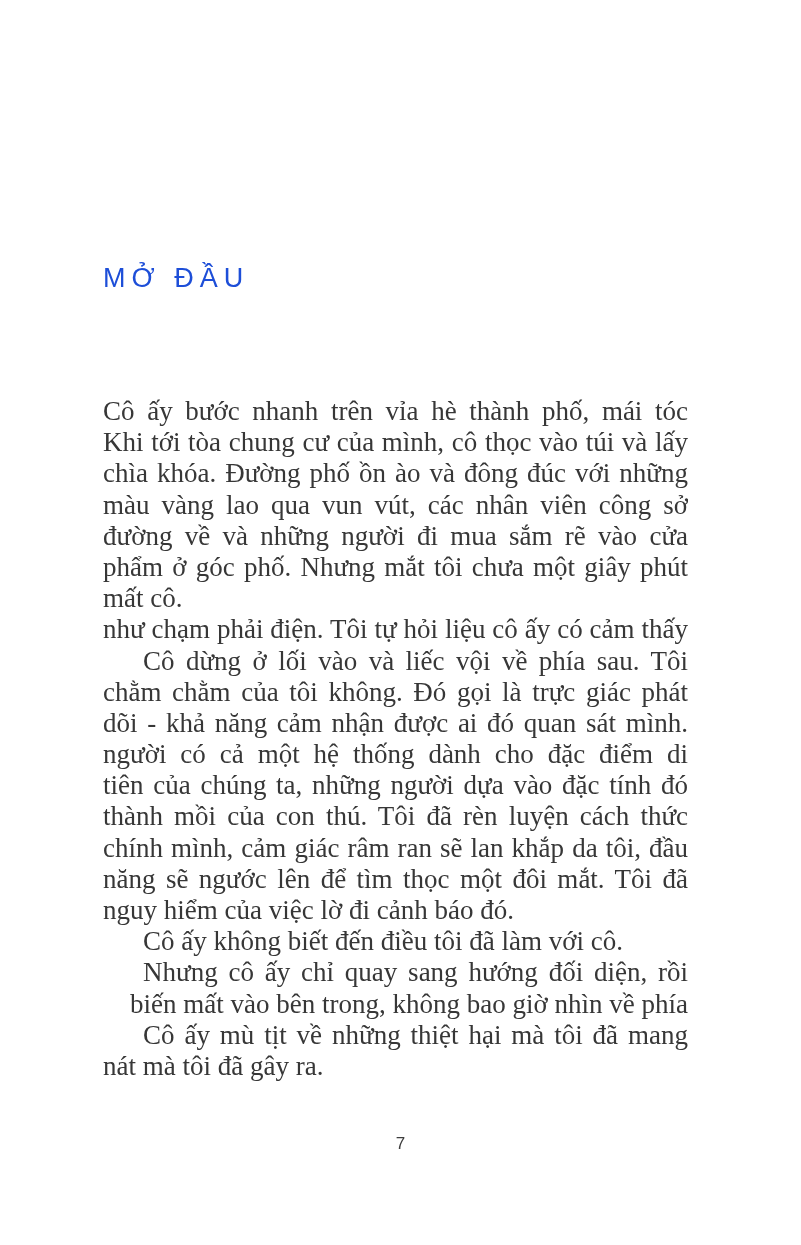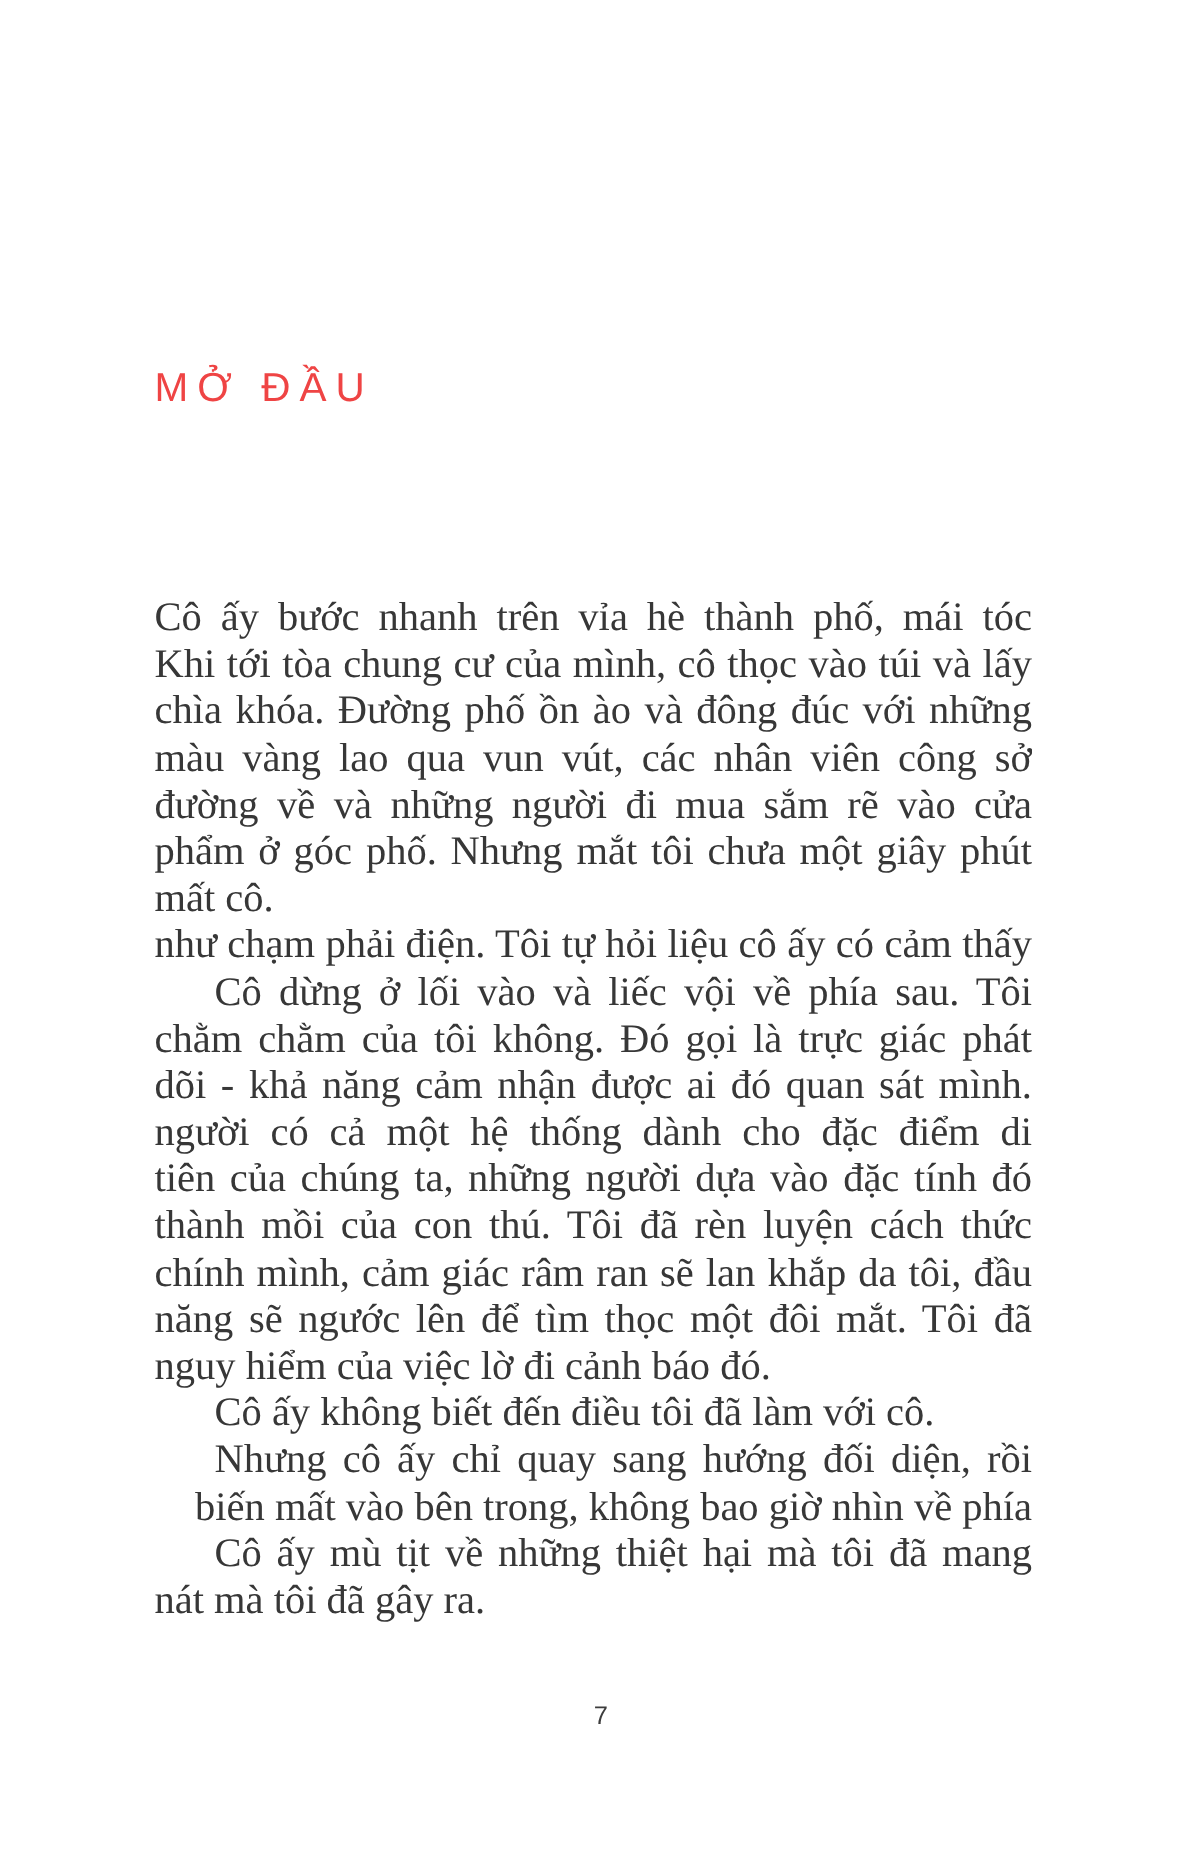--- a/index.html
+++ b/index.html
@@ -10,27 +10,27 @@
   .page {
     position: relative;
     width: 801px;
     height: 1245px;
     background: #ffffff;
     overflow: hidden;
   }
   .heading {
     position: absolute;
     left: 103px;
-    top: 243px;
+    top: 263px;
     margin: 0;
     font-family: "Liberation Sans", "DejaVu Sans", sans-serif;
     font-size: 27px;
     font-weight: 400;
     letter-spacing: 6px;
-    color: #ef4444;
+    color: #1d4ed8;
   }
   .body-text {
     position: absolute;
     left: 103px;
     top: 396px;
     width: 585px;
     font-family: "Liberation Serif", "DejaVu Serif", serif;
     font-size: 27px;
     color: #373737;
   }

